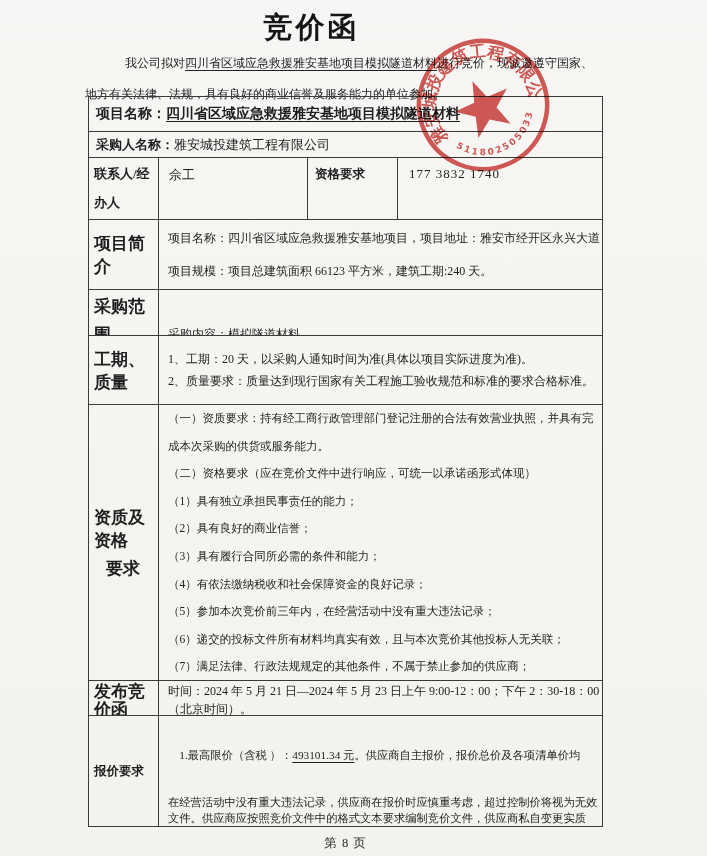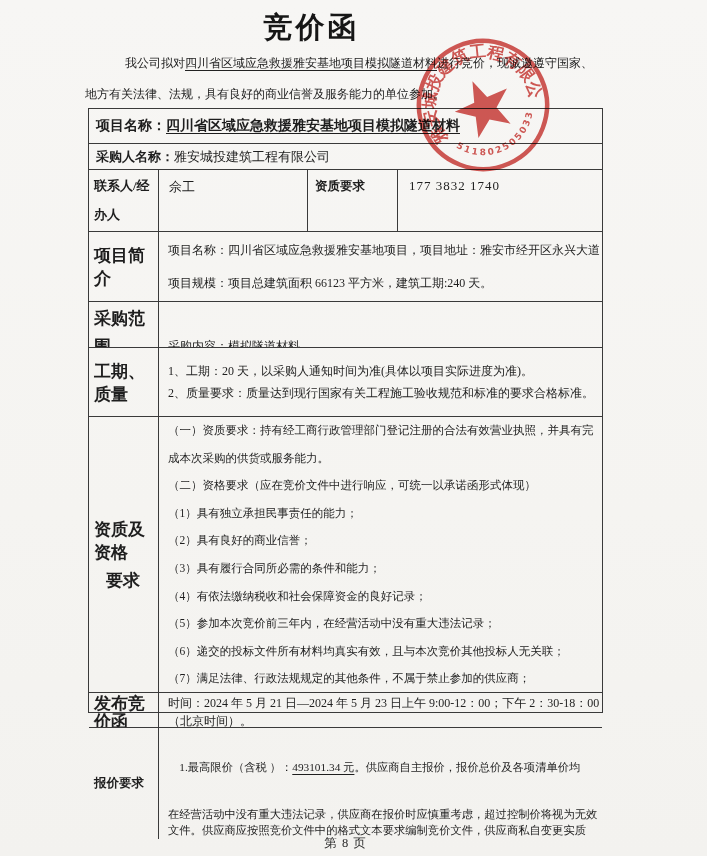--- a/index.html
+++ b/index.html
@@ -12,22 +12,22 @@
     overflow:hidden;
   }
   .page { position:absolute; inset:0; background:linear-gradient(180deg,#f7f6f4 0%,#f5f4f1 60%,#f3f2ef 100%); }
   .title { position:absolute; top:8px; left:0; width:623px; text-align:center;
            font-size:29px; font-weight:bold; letter-spacing:3px; color:#161616; }
   .intro { position:absolute; left:85px; top:48px; width:566px;
            font-size:12px; line-height:31px; text-indent:40px;
            white-space:pre-wrap; color:#222; }
   .u { text-decoration:underline; text-underline-offset:3px; }
 
-  .doc-table { position:absolute; left:88px; top:96px; width:515px; height:605px;
-               border:1.8px solid #3a3a3a; background:transparent;margin-top:12px; }
+  .doc-table { position:absolute; left:88px; top:96px; width:515px; height:731px;
+               border:1.8px solid #3a3a3a; background:transparent; }
   .trow { display:flex; border-bottom:1.4px solid #3a3a3a; overflow:hidden; }
   .trow:last-child { border-bottom:none; }
   .lblcol { width:70px; border-right:1.4px solid #3a3a3a; flex:none;
             font-weight:bold; font-size:17px; }
   .valcol { flex:1; overflow:hidden; }
   .r1 { height:35px; align-items:center; font-size:14px; font-weight:bold; padding-left:7px; }
   .r2 { height:26px; align-items:center; font-size:13px; padding-left:7px; }
   .r2 b { font-weight:bold; }
   .r3 { height:62px; }
   .r3 .c1 { width:70px; border-right:1.4px solid #3a3a3a; flex:none; font-weight:bold; font-size:13px;
@@ -83,21 +83,21 @@
       <b>采购人名称：</b>
         <span>雅安城投建筑工程有限公司</span>
     </div>
 
     <div class="trow r3">
       <div class="c1">
         <div>联系人/经</div>
         <div>办人</div>
       </div>
       <div class="c2">佘工</div>
-      <div class="c3">资质要求</div>
+      <div class="c3">资格要求</div>
       <div class="c4">177 3832 1740</div>
     </div>
 
     <div class="trow r4">
       <div class="lblcol center-label">
         <div>项目简介</div>
       </div>
       <div class="valcol vlines"><div class="ln">项目名称：四川省区域应急救援雅安基地项目，项目地址：雅安市经开区永兴大道，</div><div class="ln">项目规模：项目总建筑面积 66123 平方米，建筑工期:240 天。</div></div>
     </div>
 

